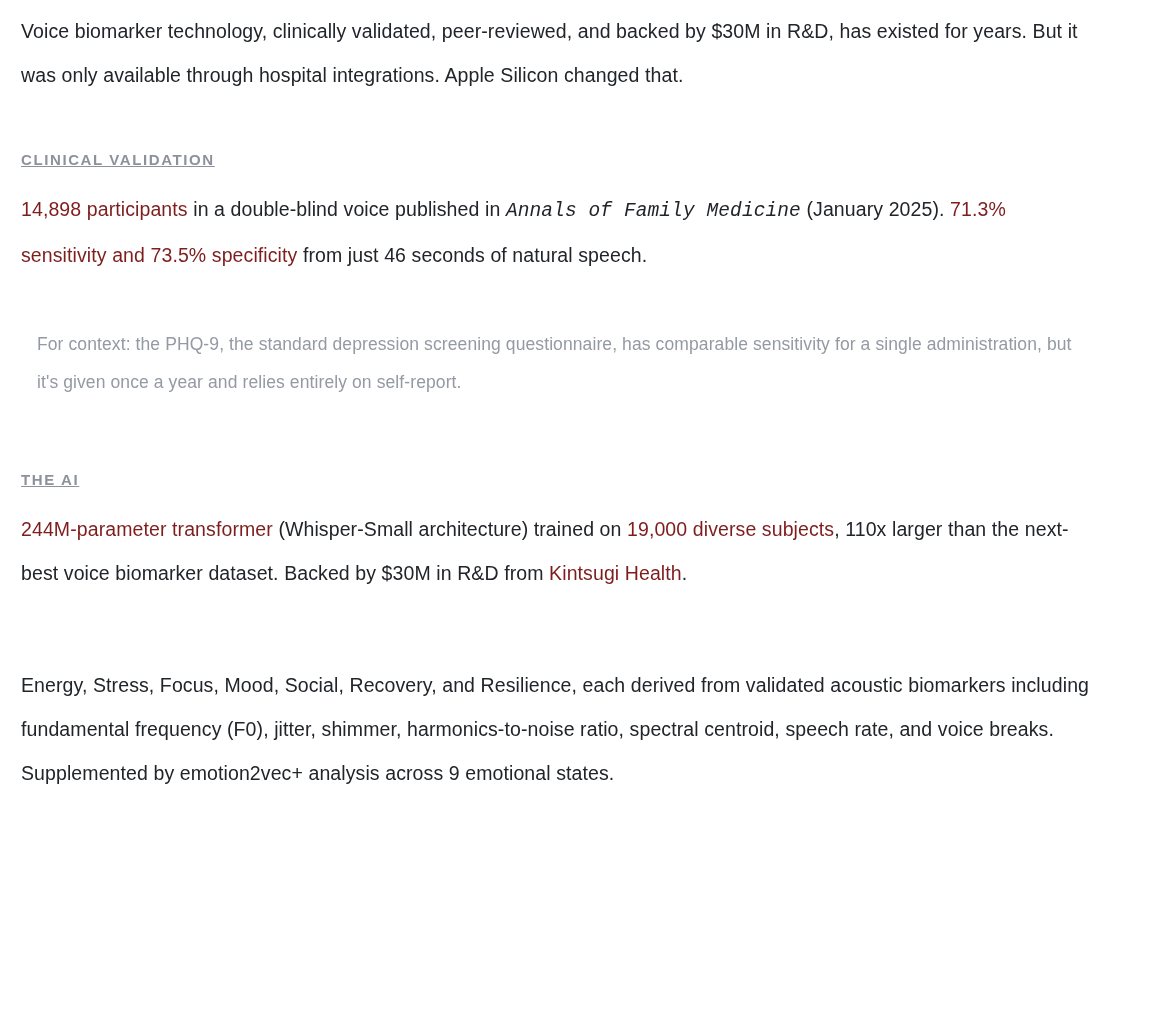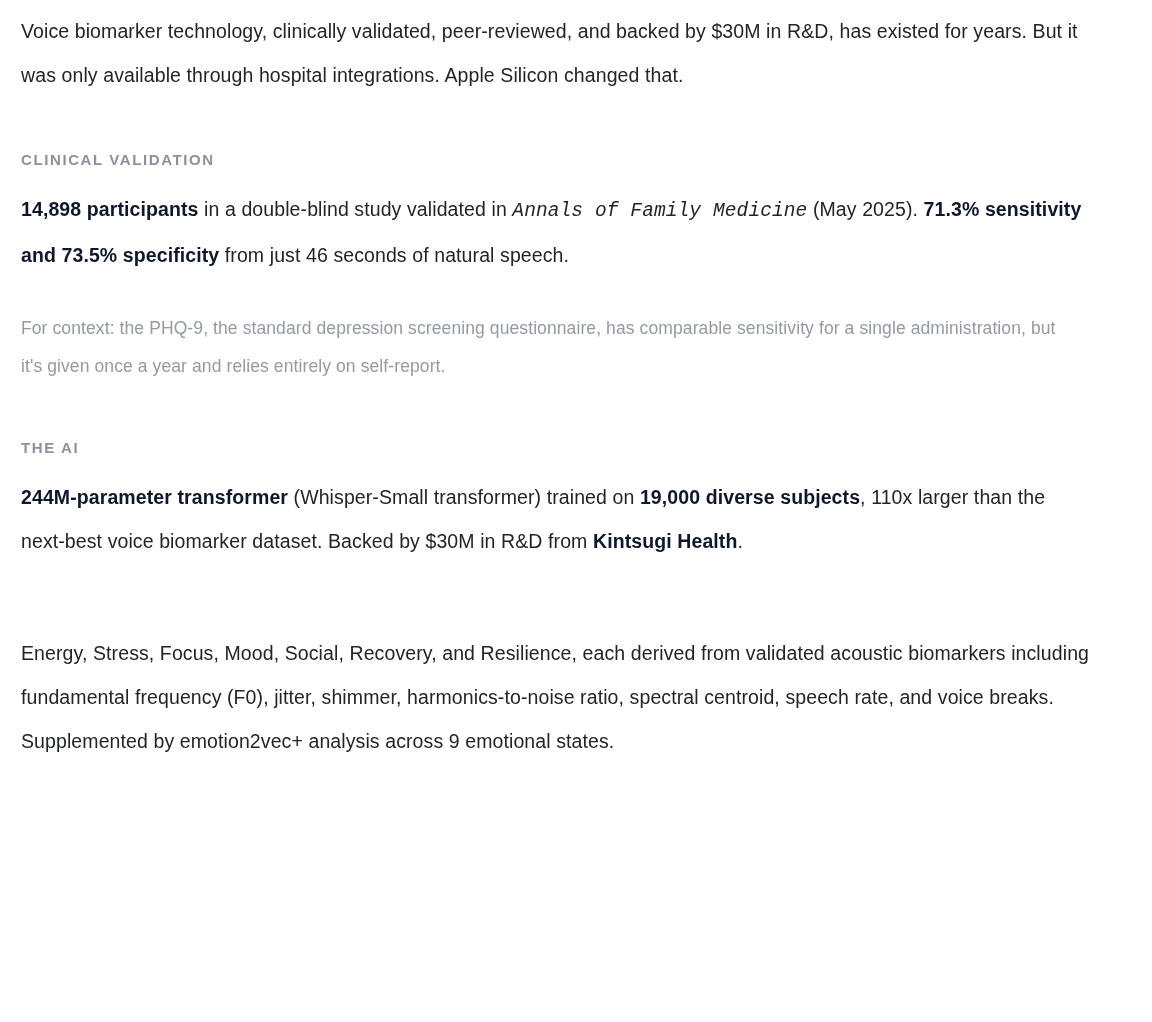--- a/index.html
+++ b/index.html
@@ -24,41 +24,42 @@
     line-height: 44px;
     color: #212529;
     margin: 0;
     letter-spacing: 0.1px;
     max-width: 1072px;
   }
   .para.first {
     padding-top: 0;
   }
   .para b, .para strong {
-    font-weight: 700;
-    color: #0f172a;
+    font-weight: 400;
+    color: #7f1d1d;
   }
   .para i, .para em {
     font-style: italic;
     font-family: Liberation Mono, monospace;
   }
   .section-heading {
     font-size: 15px;
     font-weight: 700;
     color: #8d919b;
     text-transform: uppercase;
     letter-spacing: 1.6px;
     margin: 0;
     line-height: 22px;
+    text-decoration: underline;
   }
   .muted {
     font-size: 17.5px;
     line-height: 38px;
     color: #9499a3;
-    margin: 0;
+    margin: 16px;
     letter-spacing: 0.1px;
     max-width: 1060px;
   }
   .gap-lg { height: 52px; }
   .gap-md { height: 32px; }
   .gap-heading { height: 16px; }
   .lead-offset { height: 9px; }
 </style>
 </head>
 <body>
@@ -66,28 +67,28 @@
 <div class="article">
 
   <div class="lead-offset"></div>
 
   <p class="para first"><span>Voice biomarker technology, clinically validated, peer-reviewed, and backed by $30M in R&amp;D, has existed for years. But it was only available through hospital integrations. Apple Silicon changed that.</span></p>
 
   <div class="gap-lg"></div>
 
   <h2 class="section-heading">CLINICAL VALIDATION</h2>
   <div class="gap-heading"></div>
-  <p class="para"><b>14,898 participants</b><span> in a double-blind study validated in </span><i>Annals of Family Medicine</i><span> (May 2025). </span><b>71.3% sensitivity and 73.5% specificity</b><span> from just 46 seconds of natural speech.</span></p>
+  <p class="para"><b>14,898 participants</b><span> in a double-blind voice published in </span><i>Annals of Family Medicine</i><span> (January 2025). </span><b>71.3% sensitivity and 73.5% specificity</b><span> from just 46 seconds of natural speech.</span></p>
   <div class="gap-md"></div>
   <p class="muted">For context: the PHQ-9, the standard depression screening questionnaire, has comparable sensitivity for a single administration, but it's given once a year and relies entirely on self-report.</p>
 
   <div class="gap-lg"></div>
 
   <h2 class="section-heading">THE AI</h2>
   <div class="gap-heading"></div>
-  <p class="para"><b>244M-parameter transformer</b><span> (Whisper-Small transformer) trained on </span><b>19,000 diverse subjects</b><span>, 110x larger than the next-best voice biomarker dataset. Backed by $30M in R&amp;D from </span><b>Kintsugi Health</b><span>.</span></p>
+  <p class="para"><b>244M-parameter transformer</b><span> (Whisper-Small architecture) trained on </span><b>19,000 diverse subjects</b><span>, 110x larger than the next-best voice biomarker dataset. Backed by $30M in R&amp;D from </span><b>Kintsugi Health</b><span>.</span></p>
 
   <div class="gap-lg"></div>
 
   <div class="gap-heading"></div>
   <p class="para"><span>Energy, Stress, Focus, Mood, Social, Recovery, and Resilience, each derived from validated acoustic biomarkers including fundamental frequency (F0), jitter, shimmer, harmonics-to-noise ratio, spectral centroid, speech rate, and voice breaks. Supplemented by emotion2vec+ analysis across 9 emotional states.</span></p>
 
 </div>
 
 </body></html>

